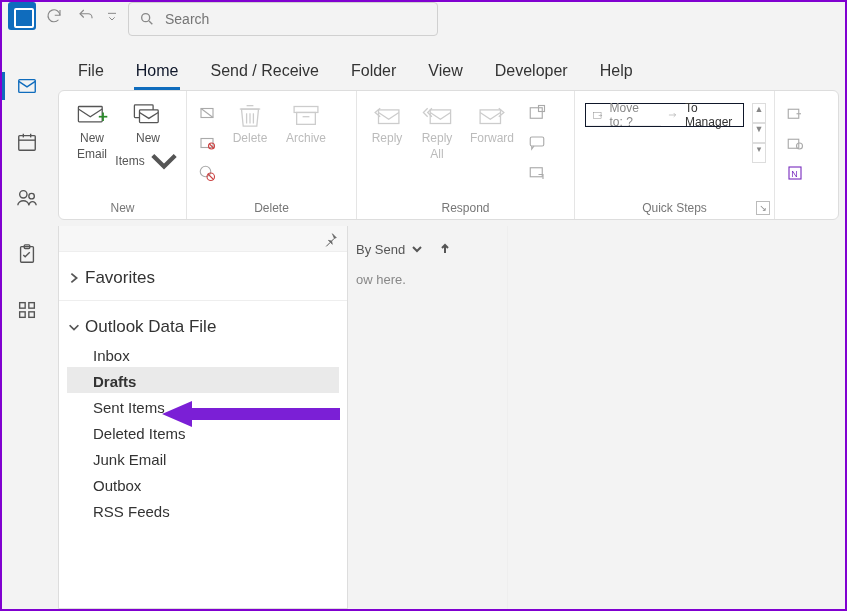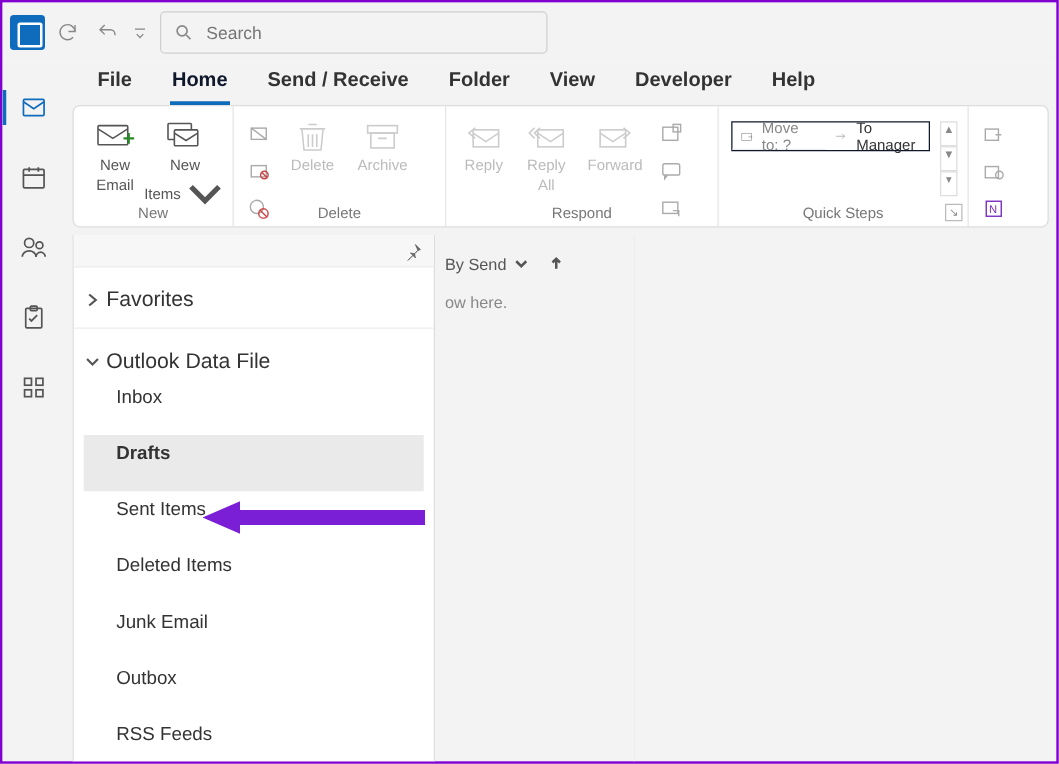--- a/index.html
+++ b/index.html
@@ -1,39 +1,39 @@
 <!DOCTYPE html>
 <html><head>
 <meta charset="utf-8">
 <style>
 * { box-sizing: border-box; margin: 0; padding: 0; font-family: "Segoe UI", Arial, sans-serif; }
 body { width: 847px; height: 611px; overflow: hidden; position: relative; border: 2px solid #8000d0; background: #fff; }
 
 
-.titlebar { height: 48px; background: #f3f3f3; display: flex; align-items: center; padding: 0 6px; gap: 4px; }
+.titlebar { height: 48px; background: #f3f3f3; display: flex; padding: 0 6px; gap: 4px; }
 .app-badge { width: 28px; height: 28px; background: #0f6cbd; border-radius: 3px; position: relative; }
 .app-badge::before { content:""; position:absolute; left:6px; top:6px; width:16px; height:16px; border:2px solid #fff; border-radius:2px; }
 .tb-btn { width: 28px; height: 28px; display:flex; align-items:center; justify-content:center; color:#888; }
 .tb-btn svg { width:18px; height:18px; stroke:#888; fill:none; stroke-width:1.5; }
 .search-box { margin-left: 4px; width: 310px; height: 34px; background:#f3f3f3; border:1px solid #d0d0d0; border-radius:4px; display:flex; align-items:center; padding:0 10px; color:#888; gap:10px; }
 .search-box input { flex:1; border:none; outline:none; background:transparent; font-size:14px; color:#555; }
 
 
 .main { display:flex; height: calc(100% - 48px); }
 .leftrail { width: 50px; background:#f3f3f3; display:flex; flex-direction:column; align-items:center; padding-top:20px; gap:24px; }
 .rail-item { width:50px; height:32px; display:flex; align-items:center; justify-content:center; color:#555; position:relative; }
 .rail-item.active { color:#0f6cbd; }
 .rail-item.active::before { content:""; position:absolute; left:0; top:2px; bottom:2px; width:3px; background:#0f6cbd; }
 .rail-item svg { width:22px; height:22px; stroke:currentColor; fill:none; stroke-width:1.5; }
 
 .workarea { flex:1; display:flex; flex-direction:column; background:#f3f3f3; }
 
 
 .tabs { height:40px; display:flex; align-items:flex-end; padding:0 20px 0 24px; gap:28px; font-size:16px; color:#333; }
-.tab { padding:6px 2px 10px 2px; cursor:pointer;font-weight:bold; }
+.tab { padding:6px 2px 10px 2px; cursor:pointer; }
 .tab.active { color:#0f172a; border-bottom:3px solid #0f6cbd; padding-bottom:7px; }
 
 
 .ribbon { height:130px; background:#fff; border:1px solid #ddd; border-radius:6px; margin:0 6px 0 6px; display:flex; }
 .rgroup { border-right:1px solid #e5e5e5; padding:6px 8px 2px 8px; display:flex; flex-direction:column; position:relative; }
 .rgroup-label { position:absolute; bottom:4px; left:0; right:0; text-align:center; font-size:12px; color:#777; }
 .rgroup-body { flex:1; display:flex; align-items:flex-start; gap:6px; }
 .bigbtn { width:50px; display:flex; flex-direction:column; align-items:center; gap:2px; font-size:12px; color:#555; text-align:center; line-height:1.2; padding-top:4px; }
 .bigbtn svg { width:34px; height:28px; stroke:#555; fill:none; stroke-width:1.5; }
 .bigbtn.disabled { color:#bbb; }
@@ -51,21 +51,21 @@
 
 
 .content { flex:1; display:flex; margin-top:6px; }
 .folder-pane { width:290px; background:#fff; border:1px solid #ddd; border-top:none; margin-left:6px; display:flex; flex-direction:column; font-size:15px; color:#333; position:relative; }
 .pin-row { height:26px; background:#f7f7f7; display:flex; justify-content:flex-end; align-items:center; padding-right:8px; border-bottom:1px solid #eee;}
 .pin-row svg { width:16px; height:16px; stroke:#666; fill:#666;}
 .section { padding:12px 8px 8px 8px; }
 .section-hdr { display:flex; align-items:center; gap:4px; font-size:17px; color:#333; padding:4px 0; }
 .section-hdr svg { width:14px; height:14px; stroke:#555; fill:none; stroke-width:2;}
 .folder-list { display:flex; flex-direction:column; }
-.folder-item { padding:6px 0 22px 26px; font-size:15px; color:#333; cursor:pointer; }
+.folder-item { padding:6px 0 3px 26px; font-size:15px; color:#333; cursor:pointer; }
 .folder-item.selected { background:#eaeaea; font-weight:600; }
 
 .list-pane { width:160px; border-right:1px solid #eee; padding:10px 8px; font-size:13px; color:#555; }
 .sort-row { display:flex; align-items:center; gap:6px; height:26px;}
 .sort-row svg { width:12px; height:12px; stroke:#555; fill:none; stroke-width:2;}
 .empty-text { margin-top:10px; color:#888; font-size:13px; }
 .preview-pane { flex:1; }
 
 
 .anno-arrow { position:absolute; left:160px; top:397px; width:180px; height:30px; pointer-events:none; }

